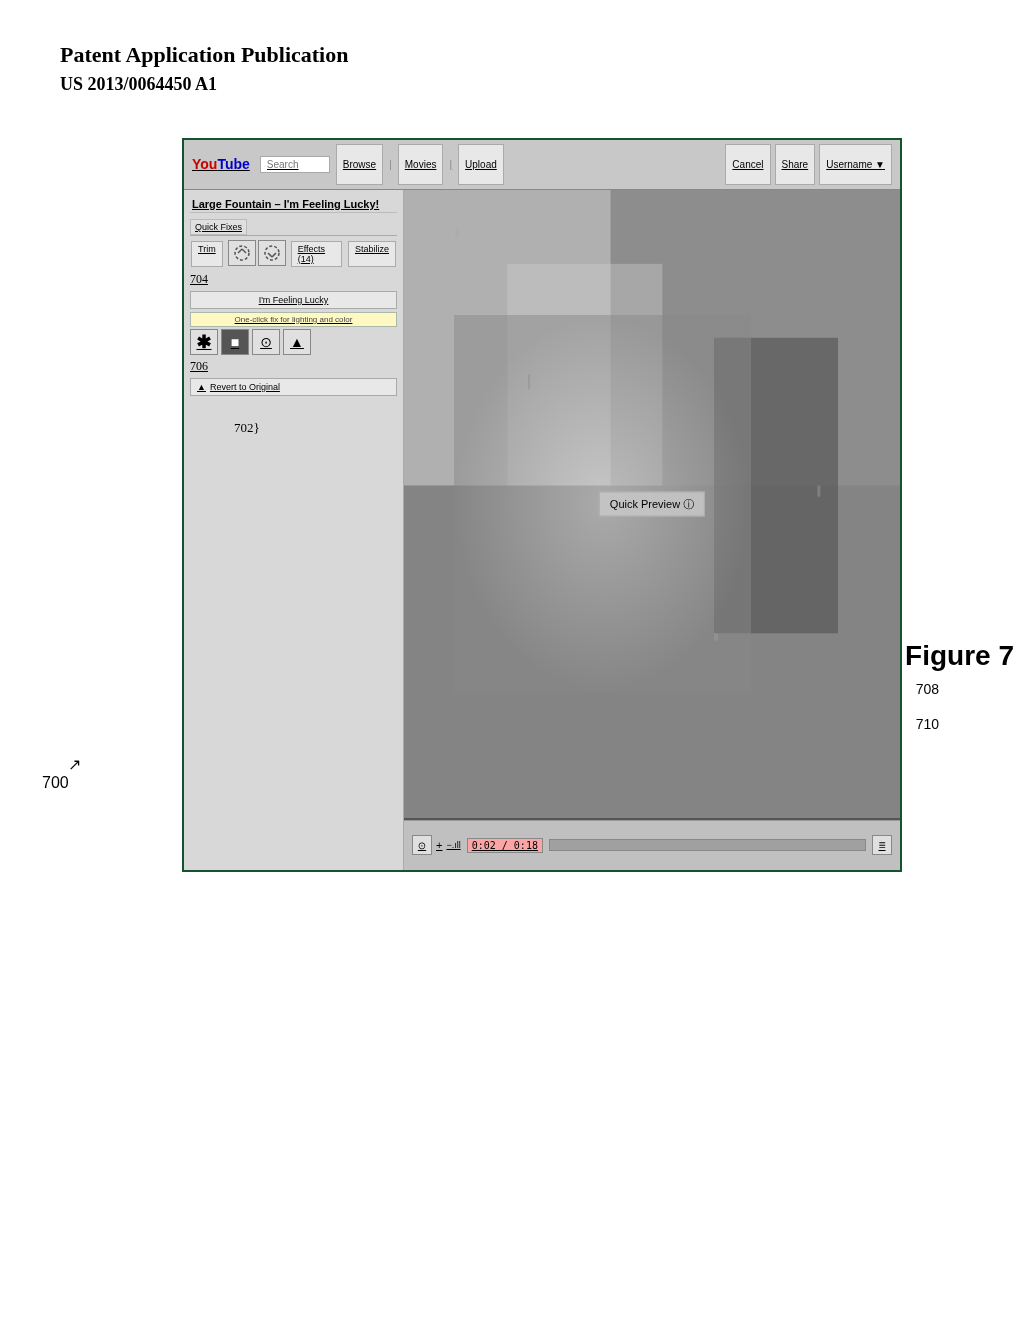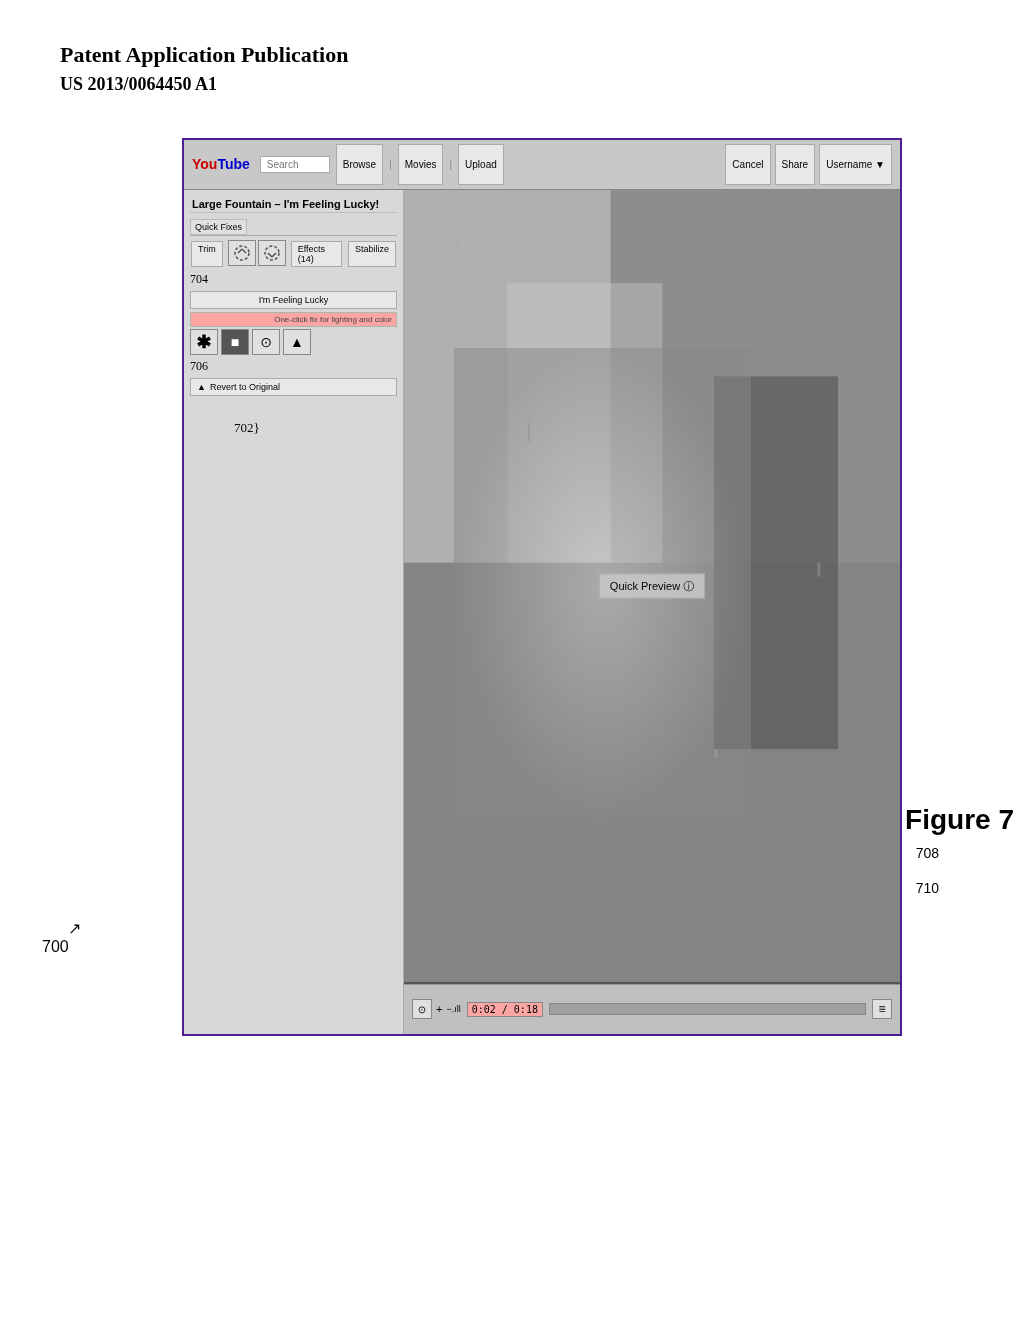--- a/index.html
+++ b/index.html
@@ -42,24 +42,25 @@
       display: flex;
       justify-content: center;
       align-items: flex-start;
       padding: 20px 40px;
       position: relative;
     }
 
     
     .ui-mockup {
       width: 720px;
-      border: 2px solid #4c1d95;
+      border: 2px solid #14532d;
       background: #d0d0d0;
       position: relative;
       margin-left: 60px;
+      text-decoration: underline;
     }
 
     
     .toolbar {
       background: #c8c8c8;
       border-bottom: 1px solid #888;
       padding: 4px 8px;
       display: flex;
       align-items: center;
       gap: 6px;
@@ -91,21 +92,21 @@
       white-space: nowrap;
     }
     .toolbar-sep {
       color: #888;
       font-size: 10px;
     }
 
     
     .content-area {
       display: flex;
-      height: 844px;
+      height: 680px;
     }
 
     
     .left-panel {
       width: 220px;
       background: #d8d8d8;
       border-right: 1px solid #aaa;
       padding: 6px;
       font-family: Arial, sans-serif;
       font-size: 10px;
@@ -166,24 +167,24 @@
       font-size: 9px;
       cursor: pointer;
       margin: 3px 0;
       display: block;
       width: 100%;
       text-align: center;
     }
     .oneclick-label {
       font-size: 8px;
       color: #444;
-      background: #fca5a5;
+      background: #fef9c3;
       padding: 2px 4px;
       margin: 2px 0;
-      text-align: right;
+      text-align: center;
       border: 1px solid #aabaaa;
     }
     .revert-btn {
       border: 1px solid #aaa;
       background: #e8e8e8;
       padding: 3px 6px;
       font-size: 9px;
       cursor: pointer;
       margin: 2px 0;
       display: flex;

